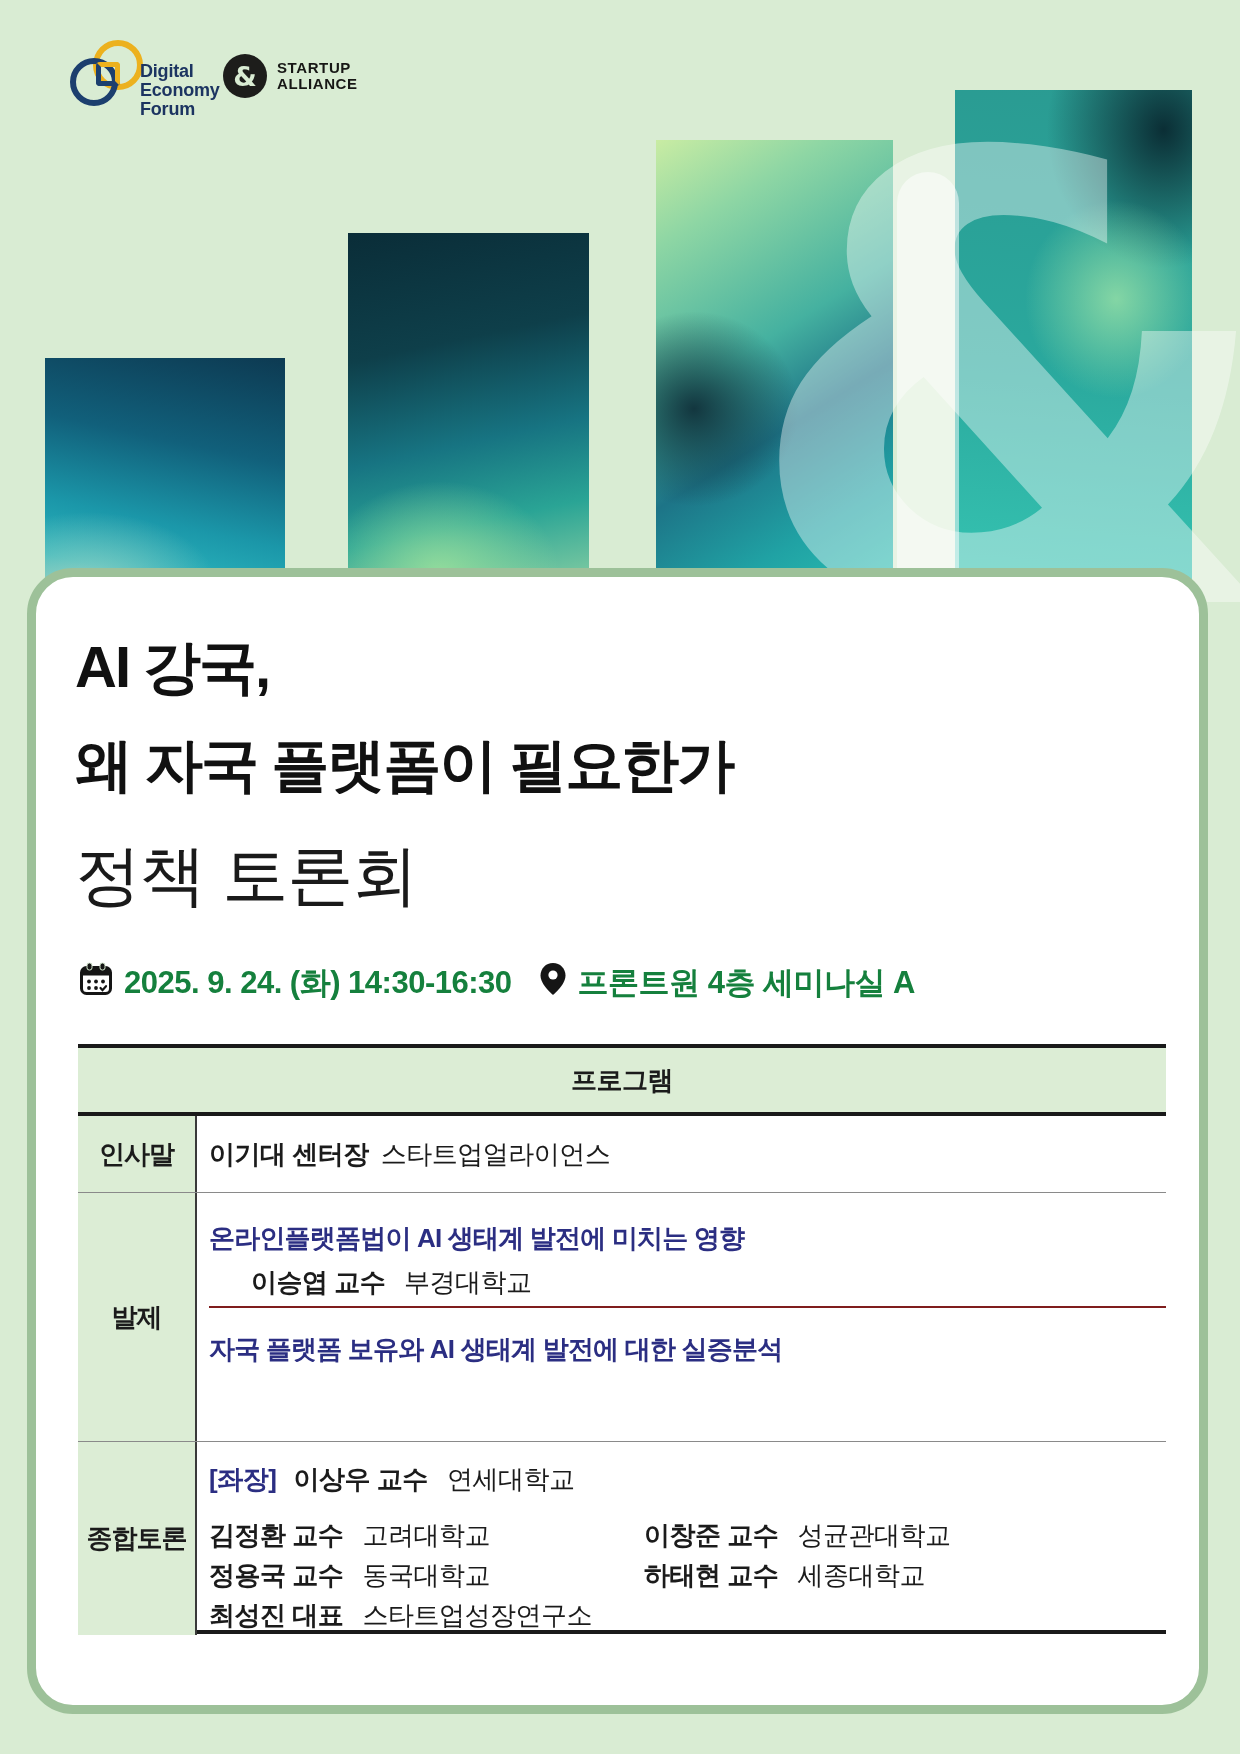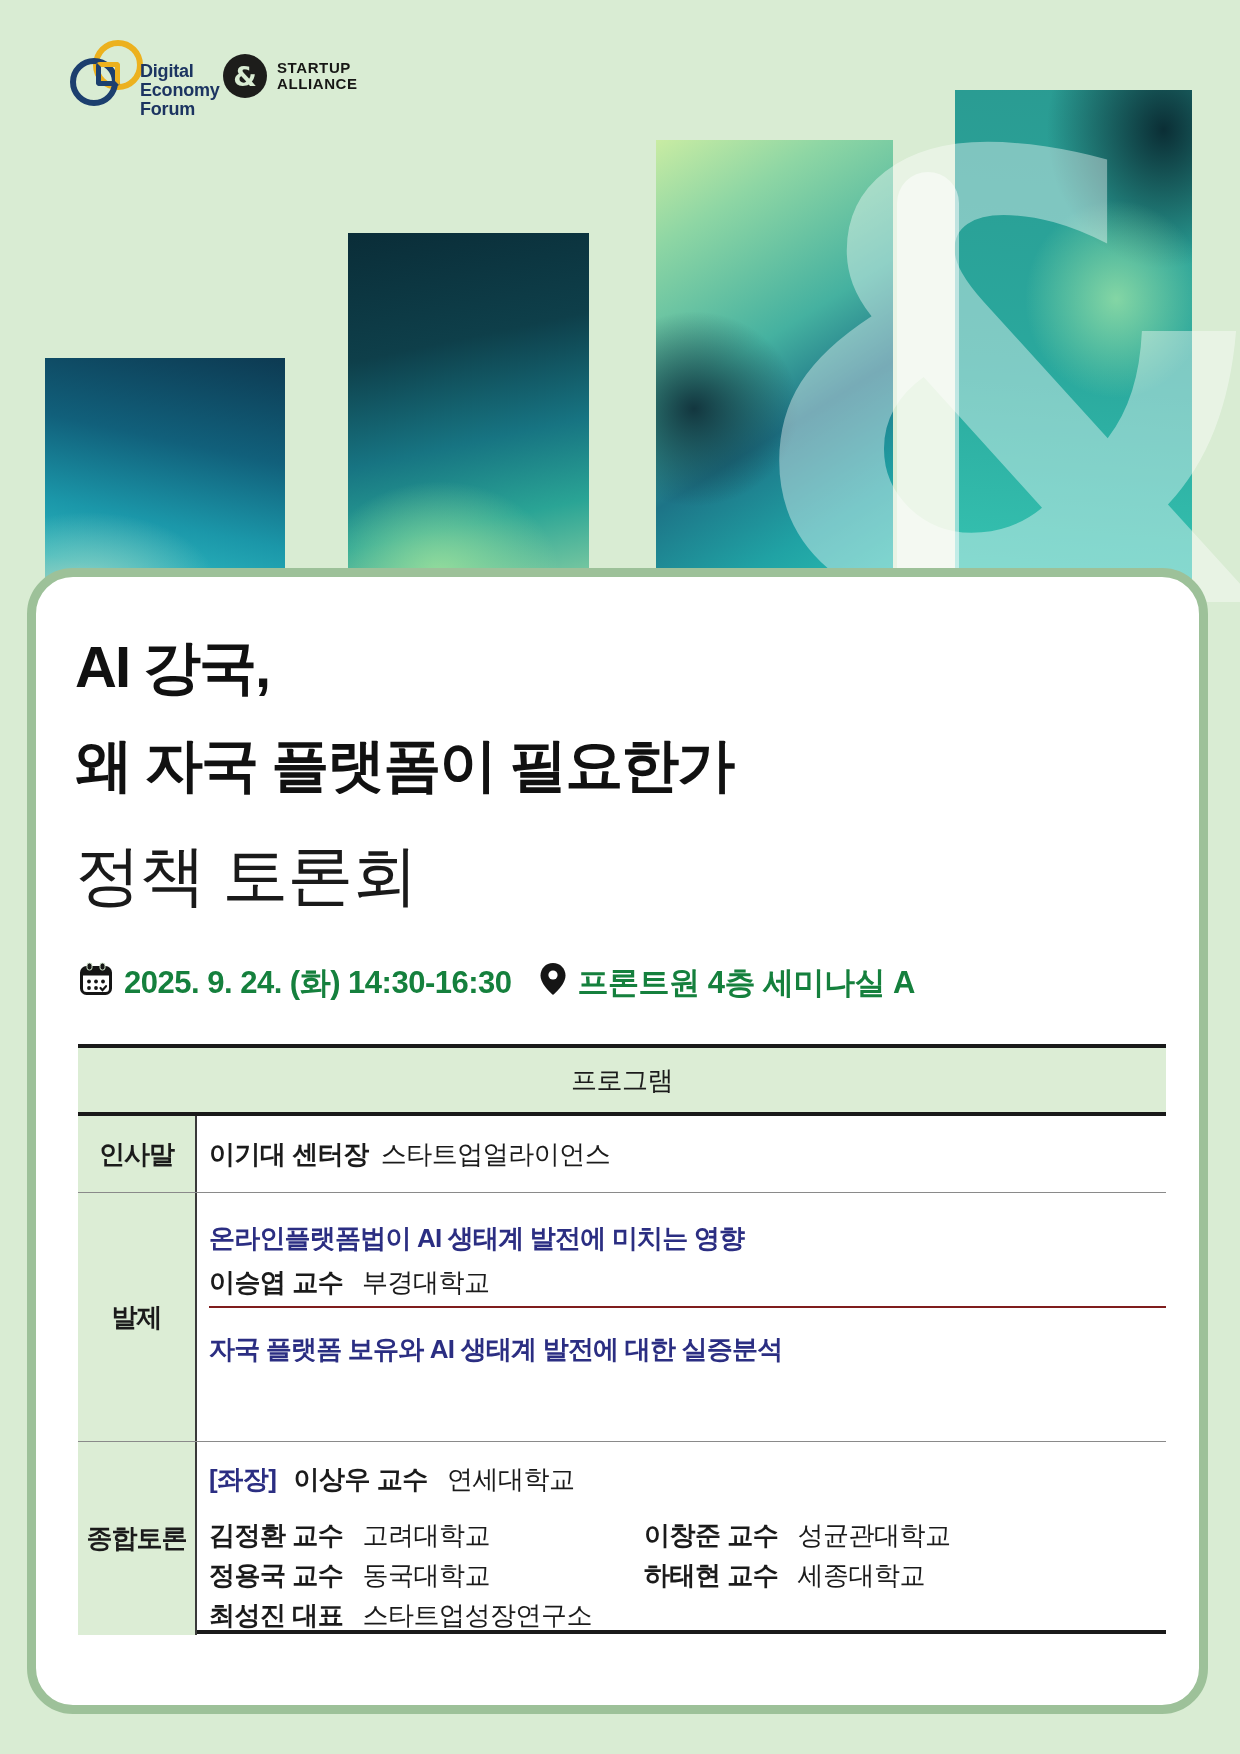--- a/index.html
+++ b/index.html
@@ -59,34 +59,34 @@
   .event-line{position:absolute;left:42px;top:384px;display:flex;align-items:center;
     font-size:31px;font-weight:700;color:#15803d;letter-spacing:-.5px;white-space:nowrap;}
   .event-line .ico{flex:0 0 auto;display:inline-block;}
   .event-line .txt{margin-left:10px;}
   .event-gap{width:26px;}
 
   
   .table{position:absolute;left:42px;top:467px;width:1088px;box-sizing:border-box;
     border-top:4px solid #1a1a1a;border-bottom:4px solid #1a1a1a;font-size:26px;color:#1b1b1b;}
   .thead{height:64px;background:#dcedd5;border-bottom:4px solid #1a1a1a;
-    display:flex;align-items:center;justify-content:center;font-weight:400;letter-spacing:-.5px;}
+    display:flex;align-items:center;justify-content:center;font-weight:700;letter-spacing:-.5px;}
   .trow{display:grid;grid-template-columns:119px 1fr;}
   .trow + .trow{border-top:1px solid #8a8a8a;}
   .tlabel{background:#dcedd5;border-right:2px solid #3a3a3a;
     display:flex;align-items:center;justify-content:center;font-weight:700;letter-spacing:-1px;}
   .tcell{padding-left:12px;box-sizing:border-box;}
   .row-greet{height:76px;}
   .row-greet .tcell{display:flex;align-items:center;}
   .row-talks{height:248px;}
   .talk{box-sizing:border-box;padding-top:28px;}
   .talk-1{height:113px;}
   .talk-2{height:135px;border-top:2px solid #7f1d1d;padding-top:24px;}
   .talk-title{color:#2b2e82;font-weight:700;letter-spacing:-.8px;}
-  .speaker{margin-top:9px;letter-spacing:-.5px;}
+  .speaker{margin-top:9px;letter-spacing:-.5px;margin-left:42px;}
   .row-panel{height:188px;}
   .row-panel .tcell{padding-top:20px;}
   .name{font-weight:700;letter-spacing:-.5px;}
   .affil{font-weight:400;letter-spacing:-.5px;margin-left:12px;}
   .mod-tag{color:#2b2e82;font-weight:700;margin-right:10px;letter-spacing:-.5px;}
   .panel-grid{margin-top:18px;display:grid;grid-template-columns:435px 1fr;column-gap:0;}
   .panel-col .panelist{line-height:40px;white-space:nowrap;}
 </style>
 </head>
 <body>

